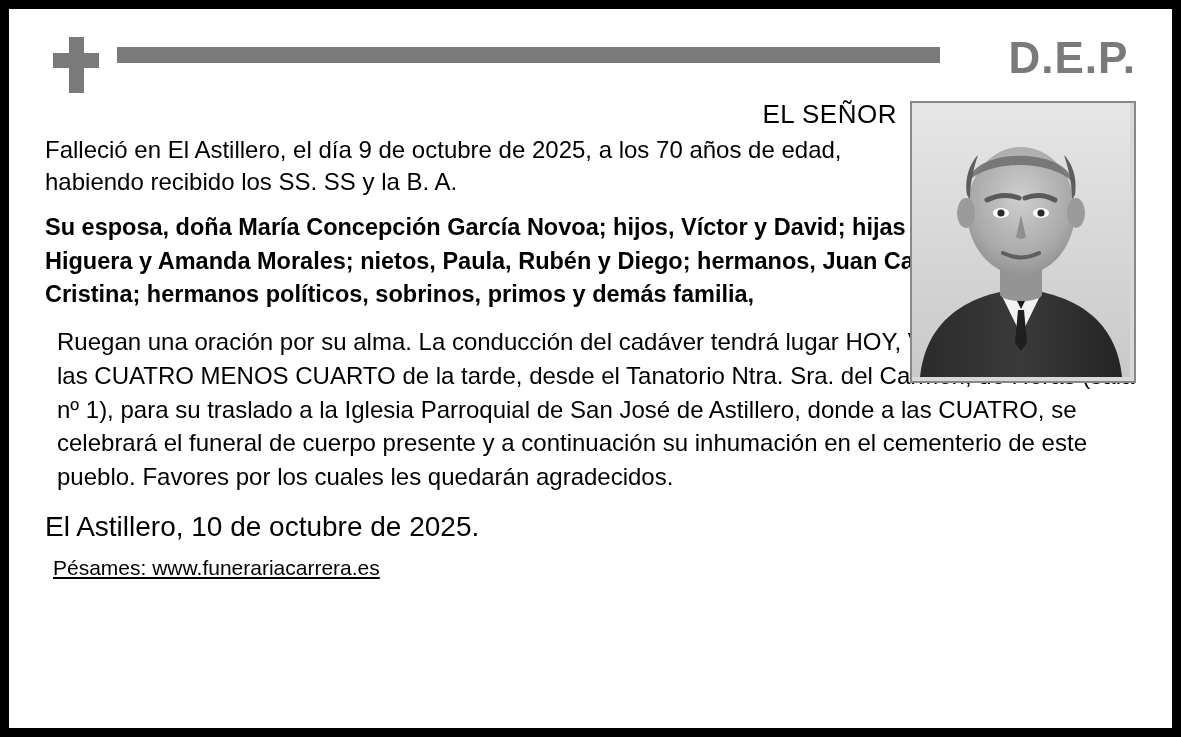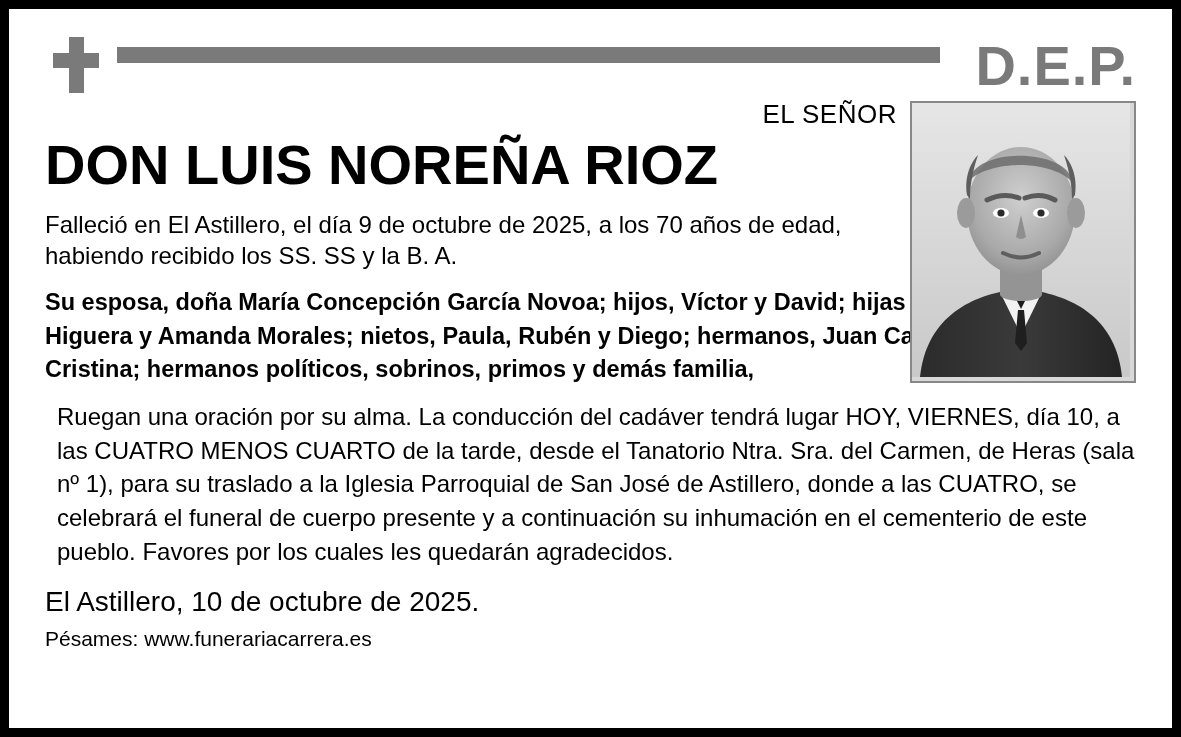--- a/index.html
+++ b/index.html
@@ -68,22 +68,22 @@
     position: absolute;
     left: 72px;
     top: 16px;
     right: 196px;
     height: 16px;
     background: #7a7a7a;
   }
   .dep {
     position: absolute;
     right: 0;
-    top: 8px;
-    font-size: 56px;
+    top: 0;
+    font-size: 44px;
     font-weight: bold;
     letter-spacing: 1px;
     color: #7a7a7a;
     line-height: 54px;
     font-family: "Liberation Sans", sans-serif;
   }
 
   
   .body-wrap {
     position: relative;
@@ -138,21 +138,22 @@
     width: 1100px;
   }
   .place-date {
     font-size: 28px;
     line-height: 1.3;
     margin: 0 0 4px 0;
   }
   .condolences {
     font-size: 21px;
     line-height: 1.3;
-    margin: 0;
+    margin: 8px;
+    text-decoration: underline;
   }
 </style>
 </head>
 <body>
 
 <div class="obituary">
   <div class="inner">
 
     <div class="header-band">
       <div class="cross">
@@ -214,21 +215,20 @@
           <path d="M109 112 L104 134 q5 4 10 0 Z" fill="#8f8f8f"></path>
 
           <path d="M91 150 q18 9 36 0" stroke="#5f5f5f" stroke-width="4" fill="none" stroke-linecap="round"></path>
 
           <path d="M80 158 q29 18 58 0 q-24 20 -58 0 Z" fill="#9d9d9d" opacity="0.6"></path>
         </svg>
       </div>
 
       <div class="text-col">
         <div class="eltitulo">EL SEÑOR</div>
-        <div class="name">DON LUIS NOREÑA RIOZ</div>
         <div class="died">Falleció en El Astillero, el día 9 de octubre de 2025, a los 70 años de edad, habiendo recibido los SS. SS y la B. A.</div>
       </div>
 
       <div class="family">Su esposa, doña María Concepción García Novoa; hijos, Víctor y David; hijas políticas, María Higuera y Amanda Morales; nietos, Paula, Rubén y Diego; hermanos, Juan Carlos y María Cristina; hermanos políticos, sobrinos, primos y demás familia,</div>
       <div class="prayer">Ruegan una oración por su alma. La conducción del cadáver tendrá lugar HOY, VIERNES, día 10, a las CUATRO MENOS CUARTO de la tarde, desde el Tanatorio Ntra. Sra. del Carmen, de Heras (sala nº 1), para su traslado a la Iglesia Parroquial de San José de Astillero, donde a las CUATRO, se celebrará el funeral de cuerpo presente y a continuación su inhumación en el cementerio de este pueblo. Favores por los cuales les quedarán agradecidos.</div>
       <div class="place-date">El Astillero, 10 de octubre de 2025.</div>
       <div class="condolences">Pésames: www.funerariacarrera.es</div>
 
     </div>
   </div>

